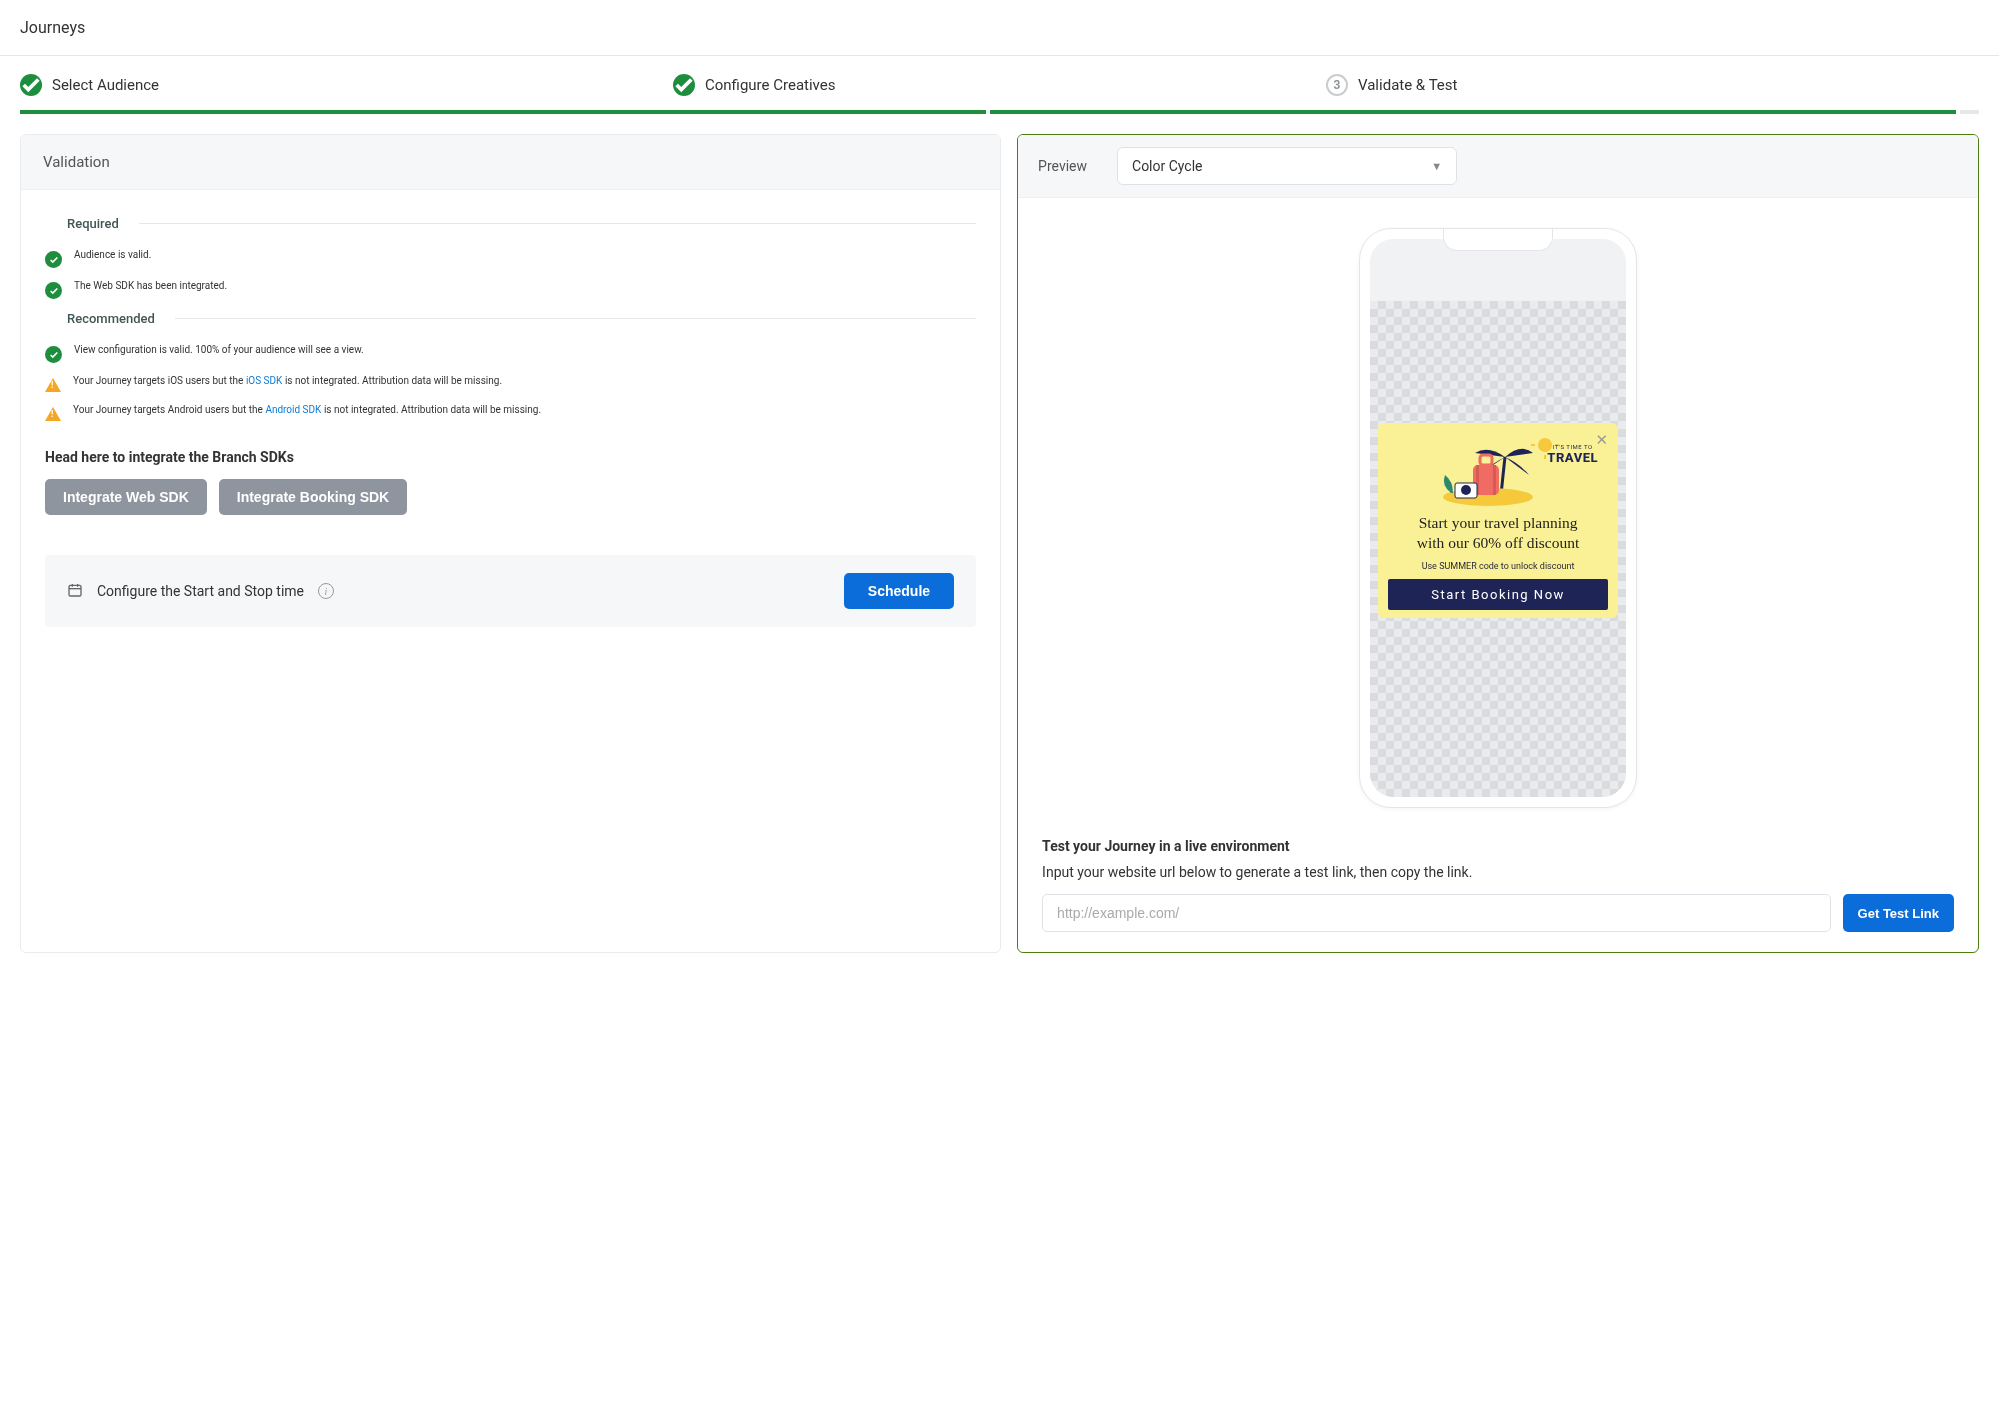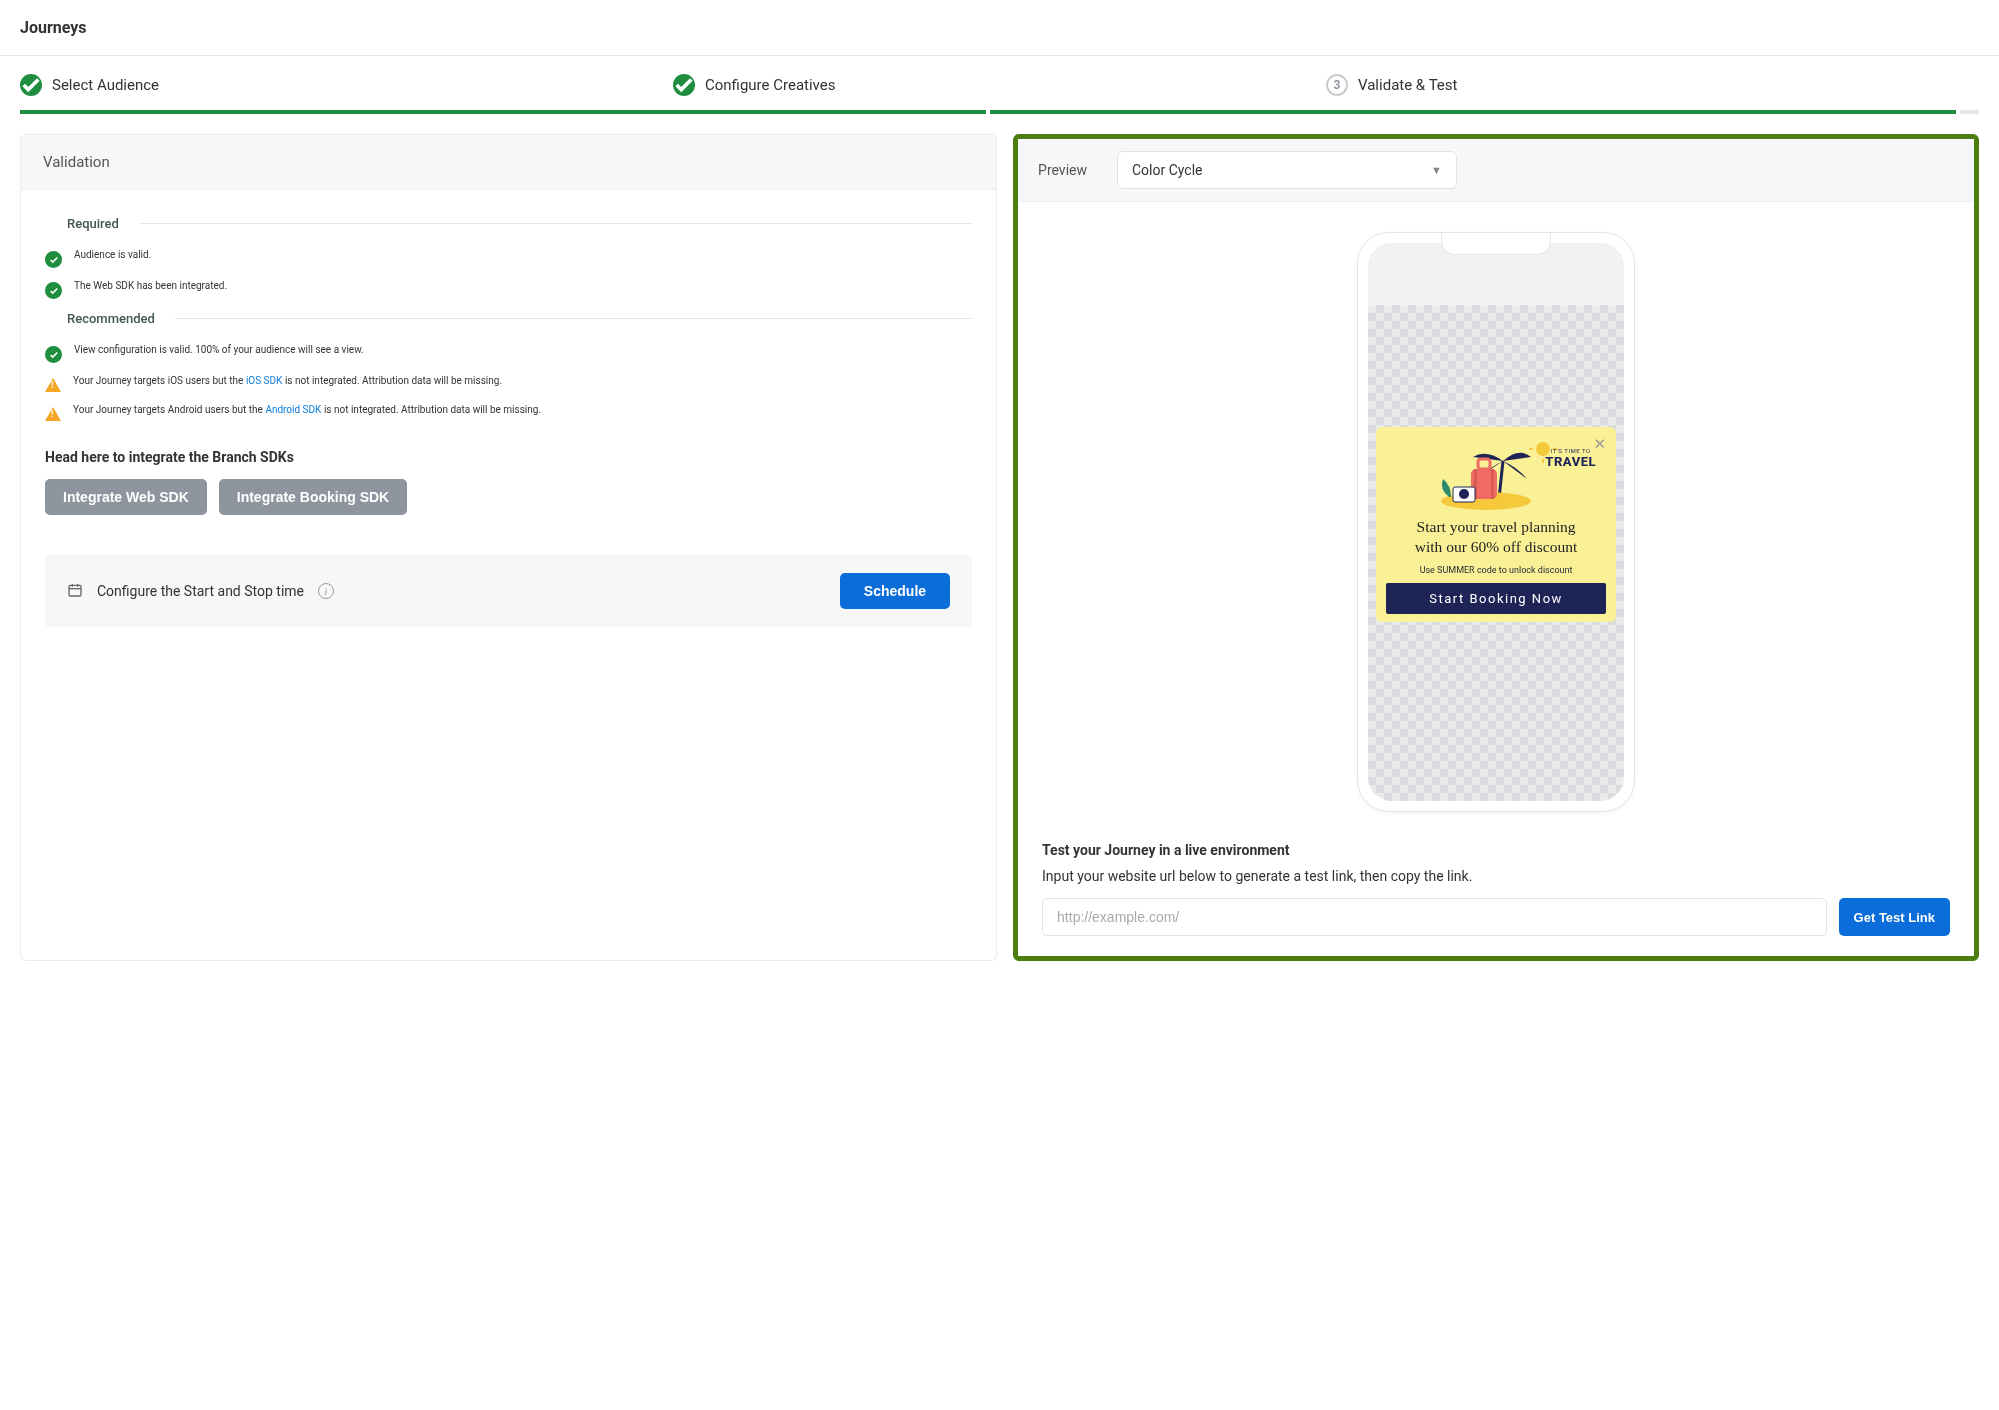--- a/index.html
+++ b/index.html
@@ -7,21 +7,21 @@
   font-family: -apple-system, BlinkMacSystemFont, "Segoe UI", Roboto, "Helvetica Neue", Arial, sans-serif;
   background: #fff;
   color: #333;
   font-size: 14px;
 }
 .header {
   padding: 18px 20px;
   border-bottom: 1px solid #e5e7eb;
 }
 .header-title {
-  font-weight: 700;
+  font-weight: 400;
   font-size: 16px;
   color: #333;
 }
 .stepper {
   display: flex;
   padding: 18px 20px 0;
   align-items: center;
   position: relative;
 }
 .step {
@@ -72,21 +72,21 @@
 }
 .panel-left {
   flex: 1.02;
   border: 1px solid #e9ebee;
   border-radius: 6px;
   overflow: hidden;
   background: #fff;
 }
 .panel-right {
   flex: 1;
-  border: 5px solid #4d7c0f;
+  border: 1px solid #4d7c0f;
   border-radius: 6px;
   overflow: hidden;
   background: #fff;
 }
 .panel-header {
   background: #f6f7f9;
   padding: 18px 22px;
   font-size: 15px;
   color: #555;
   border-bottom: 1px solid #edeff2;

